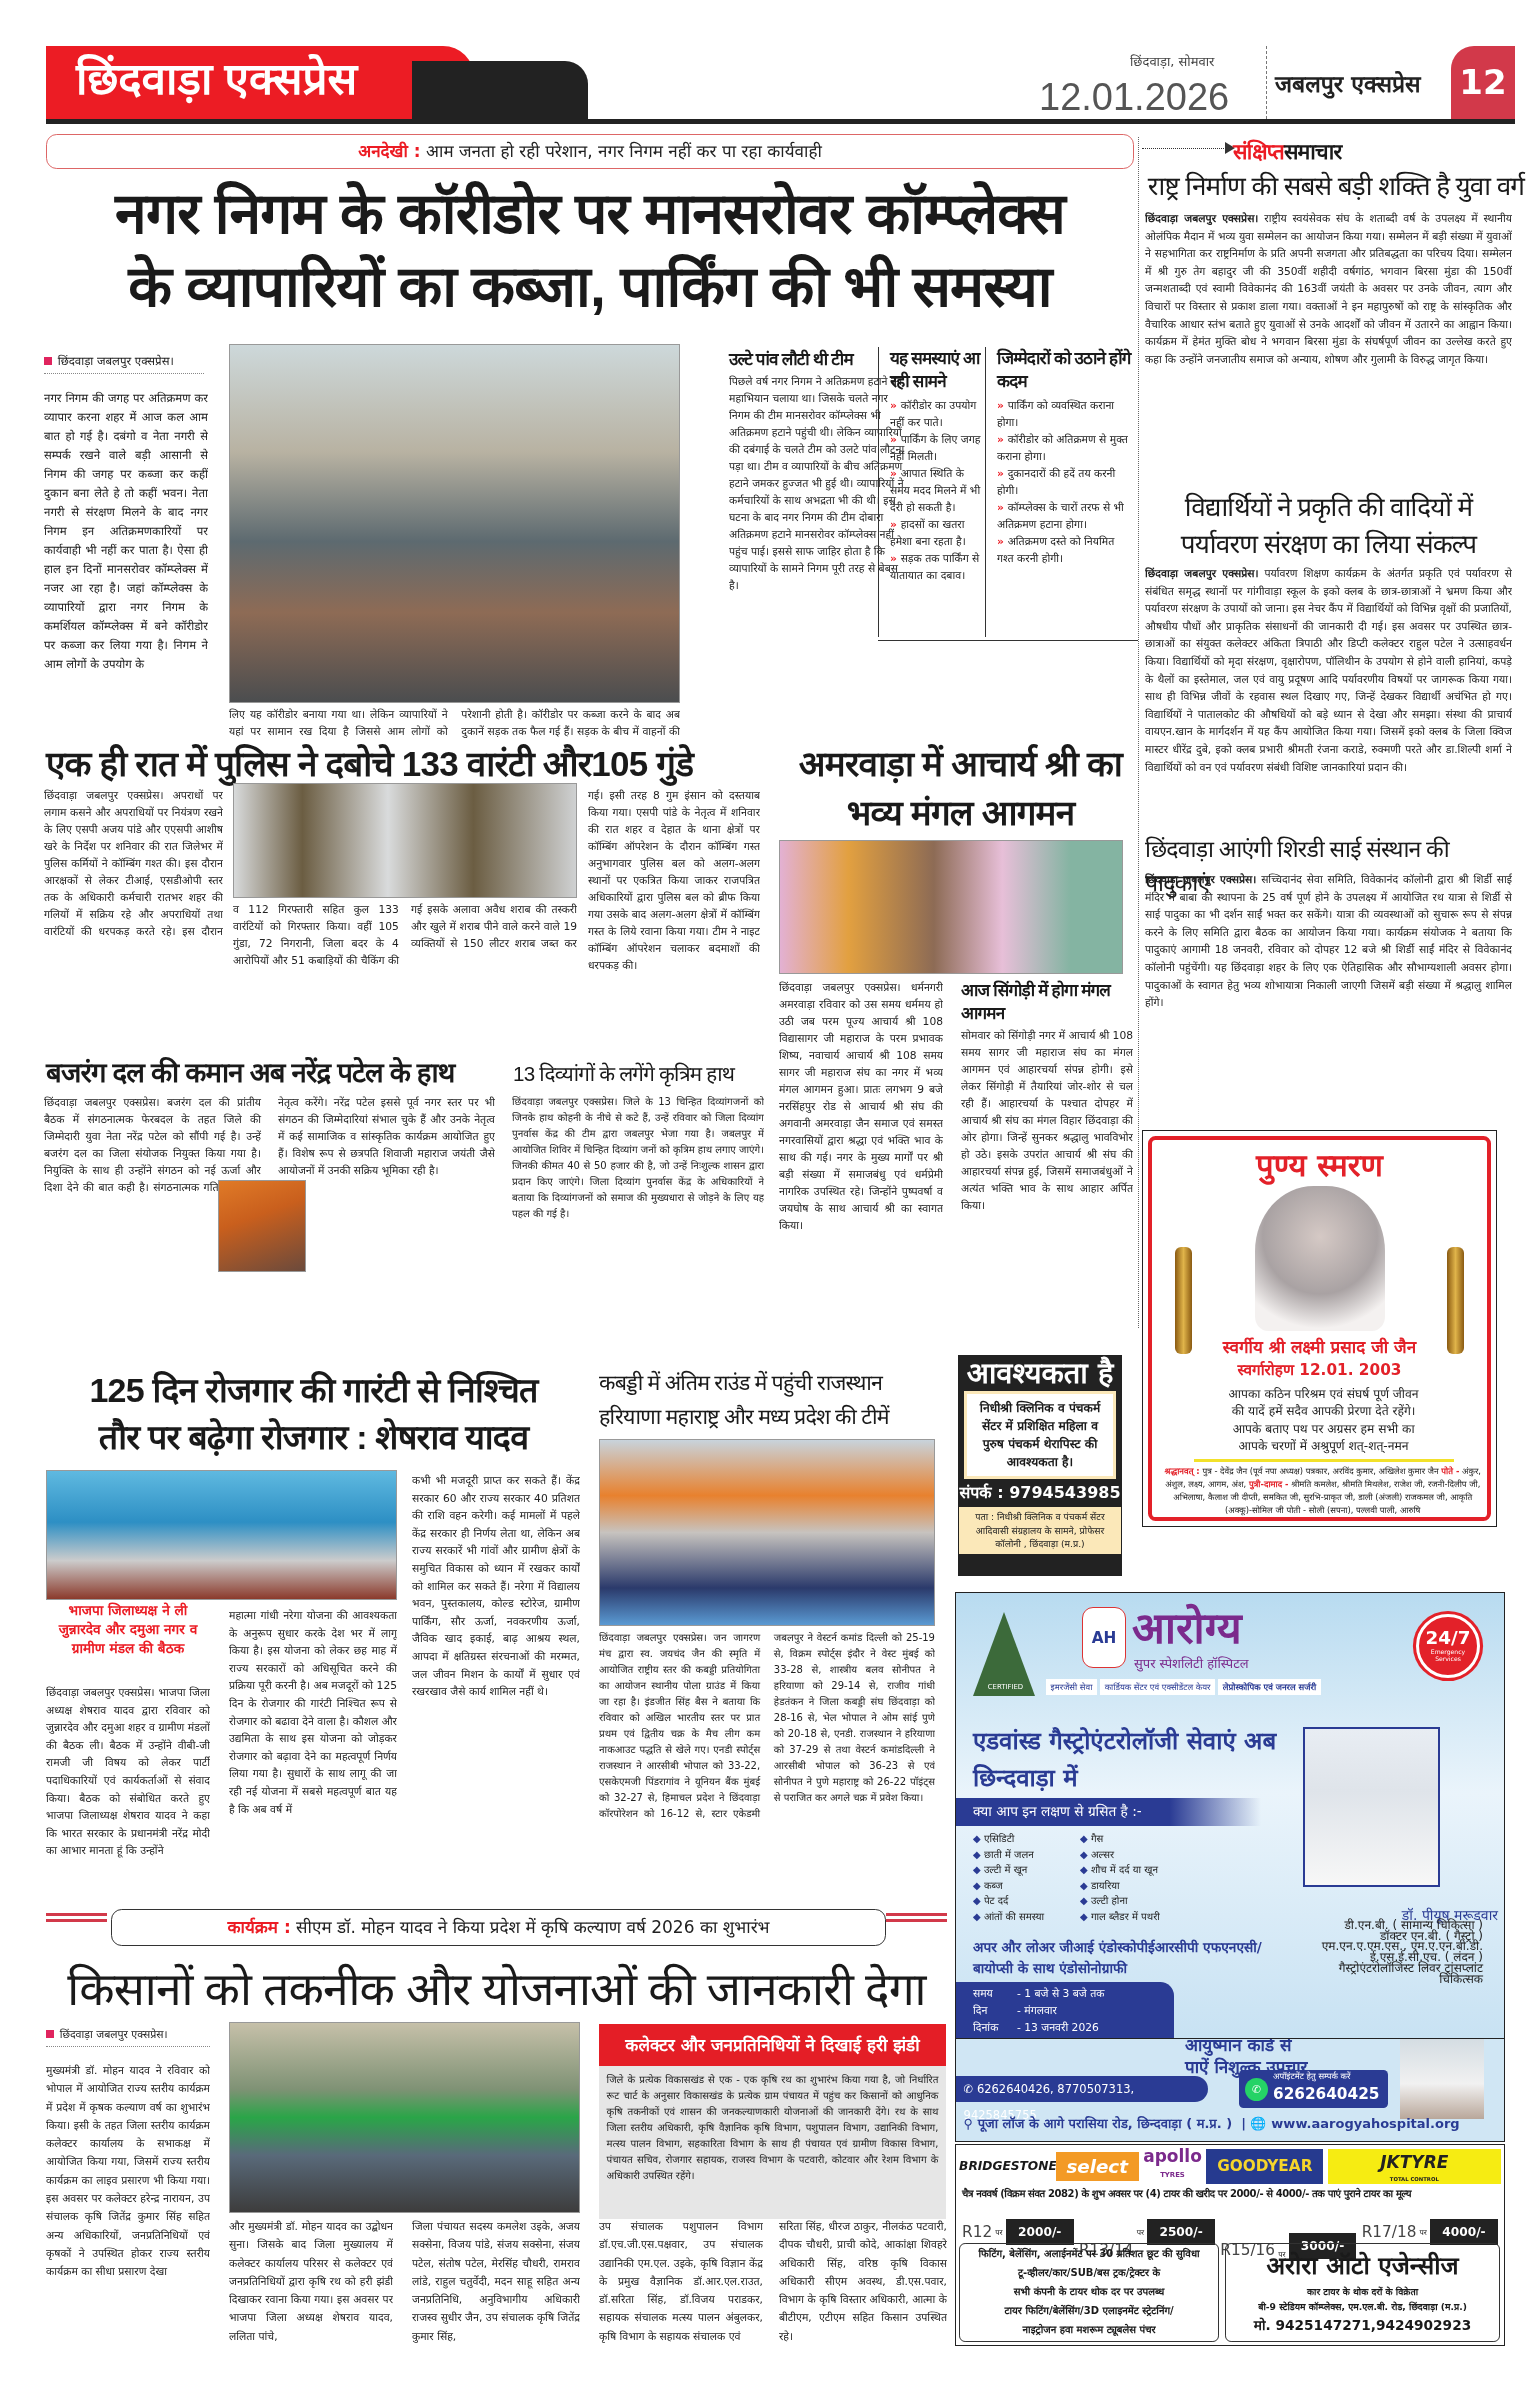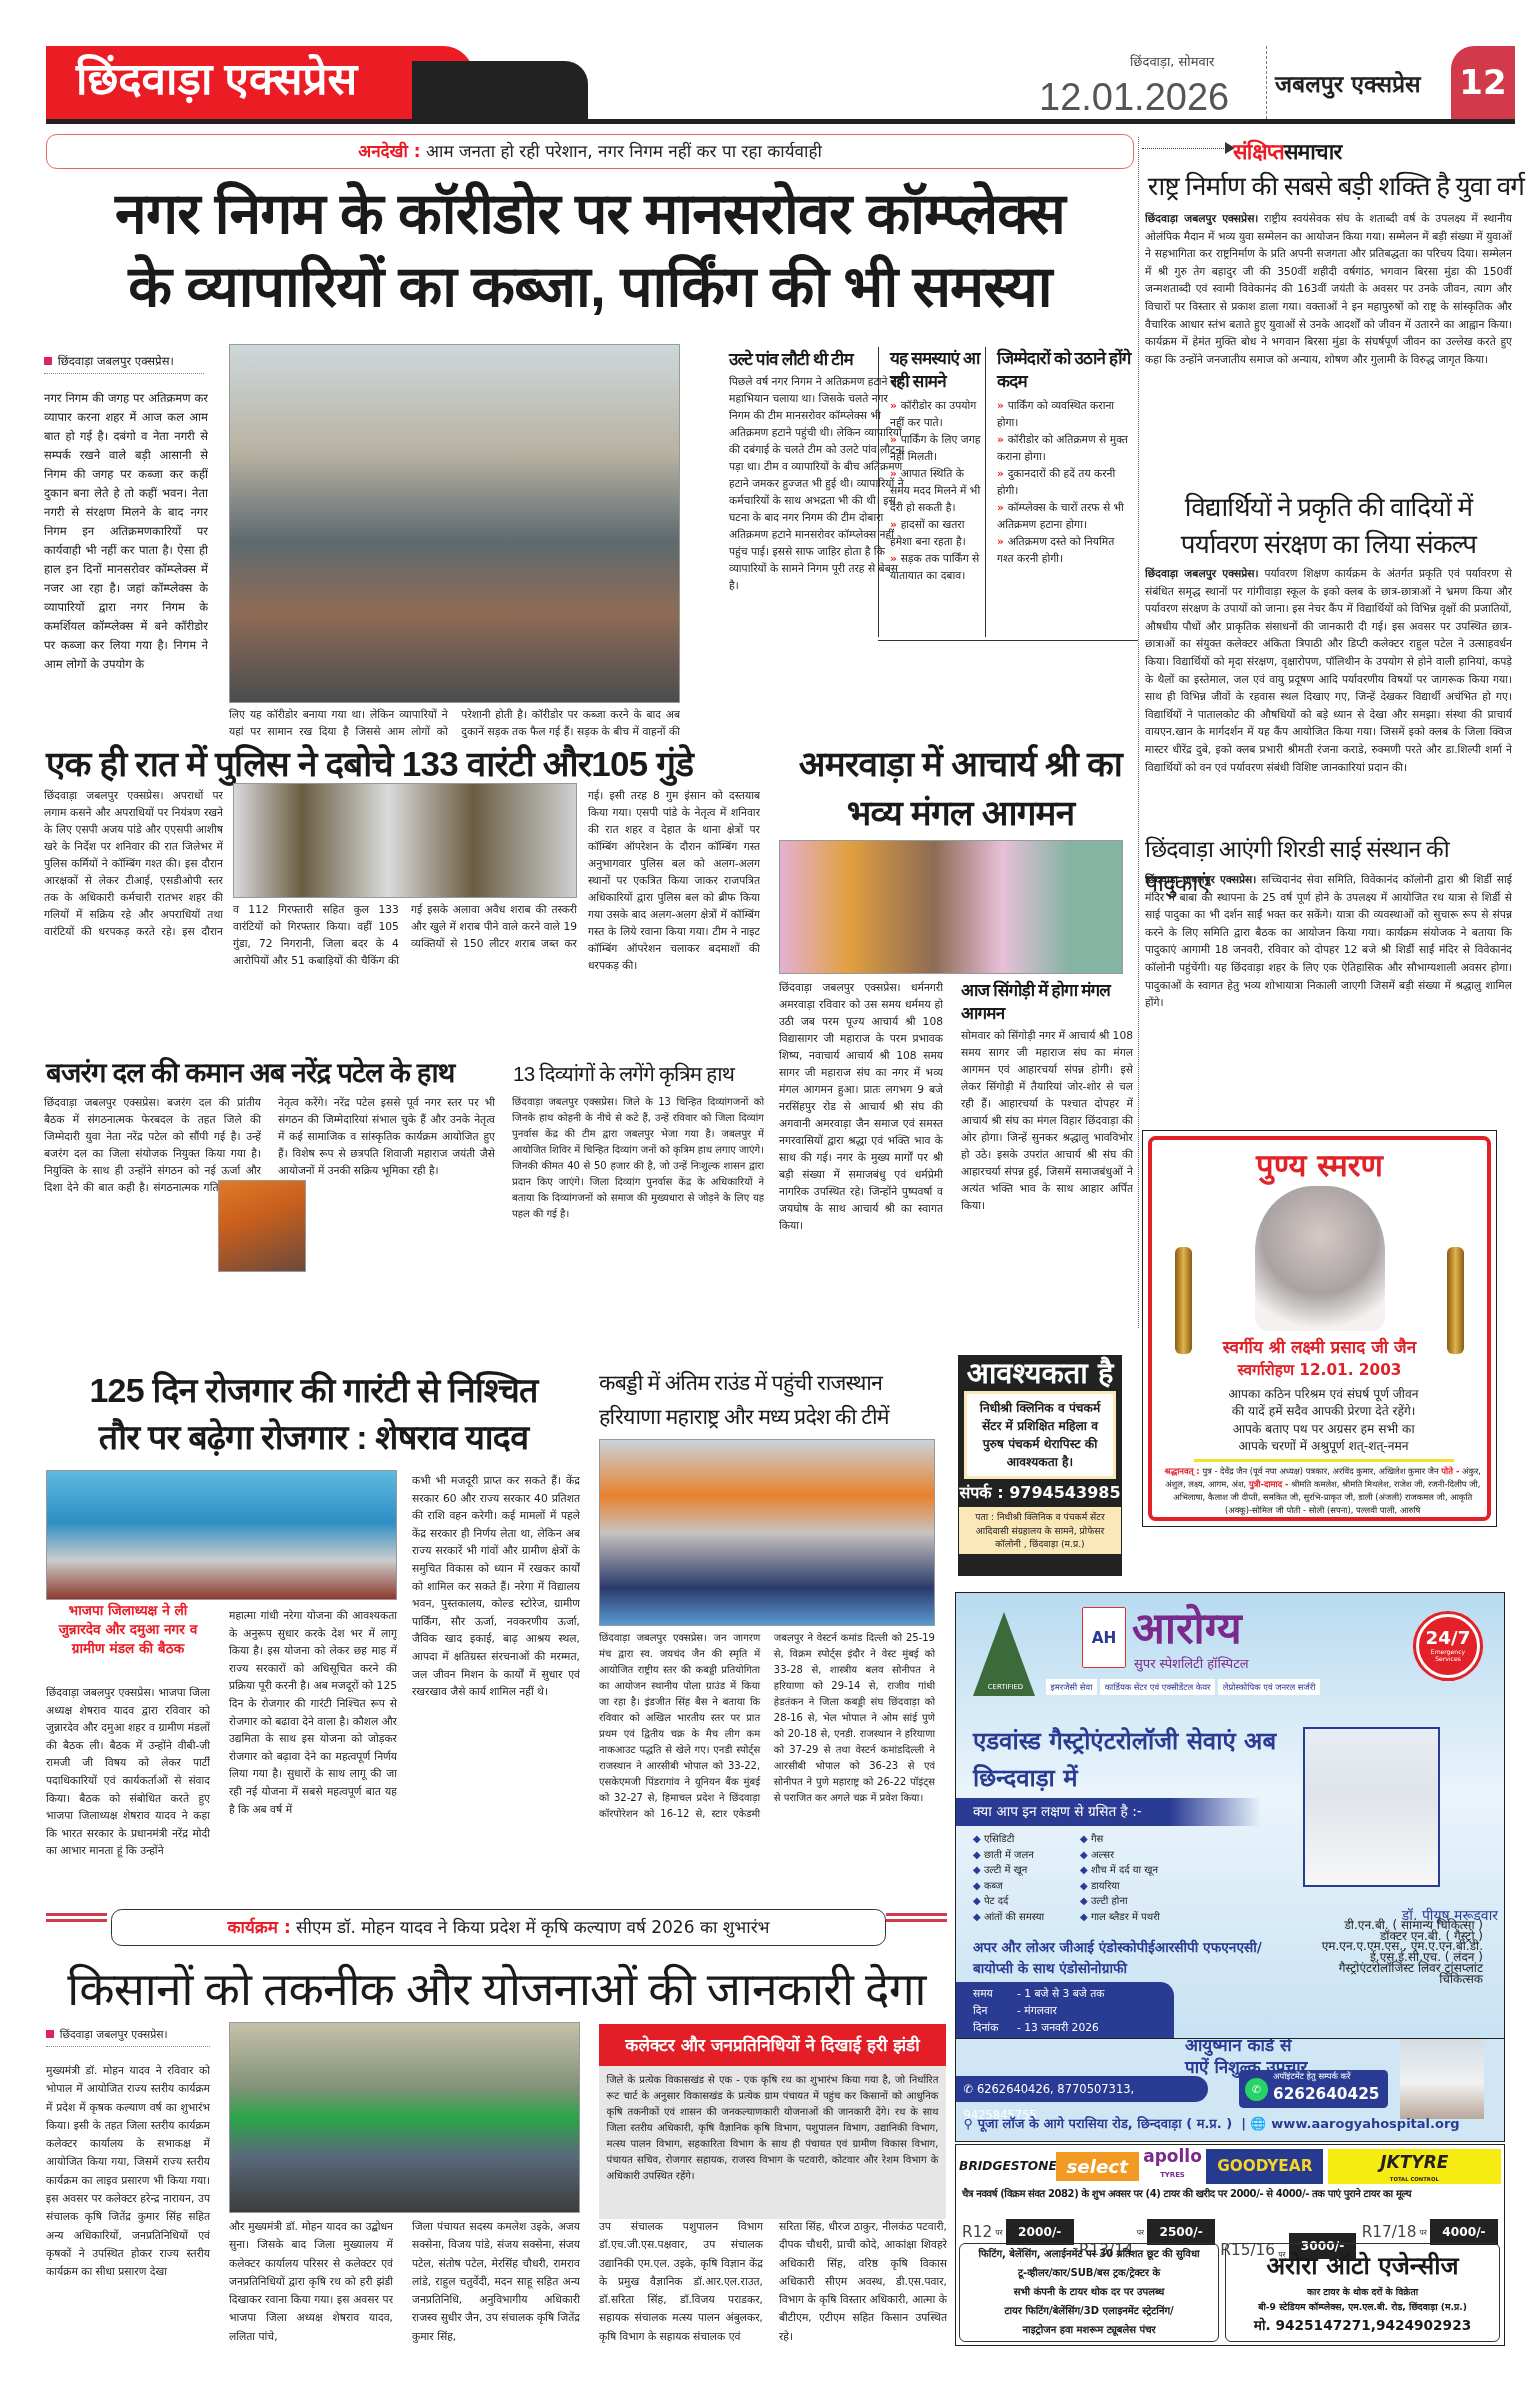--- a/index.html
+++ b/index.html
@@ -170,27 +170,27 @@
 <div class="abs txt" style="left:229px;top:2218px;width:164px;height:164px;overflow:hidden;font-size:10.7px;line-height:18.3px">और मुख्यमंत्री डॉ. मोहन यादव का उद्बोधन सुना। जिसके बाद जिला मुख्यालय में कलेक्टर कार्यालय परिसर से कलेक्टर एवं जनप्रतिनिधियों द्वारा कृषि रथ को हरी झंडी दिखाकर रवाना किया गया। इस अवसर पर भाजपा जिला अध्यक्ष शेषराव यादव, ललिता पांचे,</div>
 <div class="abs txt" style="left:412px;top:2218px;width:168px;height:164px;overflow:hidden;font-size:10.7px;line-height:18.3px">जिला पंचायत सदस्य कमलेश उइके, अजय सक्सेना, विजय पांडे, संजय सक्सेना, संजय पटेल, संतोष पटेल, मेरसिंह चौधरी, रामराव लांडे, राहुल चतुर्वेदी, मदन साहू सहित अन्य जनप्रतिनिधि, अनुविभागीय अधिकारी राजस्व सुधीर जैन, उप संचालक कृषि जितेंद्र कुमार सिंह,</div>
 <div class="abs" style="left:599px;top:2024px;width:347px;height:42px;background:#e41e26;color:#fff;text-align:center;font-size:17px;line-height:42px;font-weight:bold">कलेक्टर और जनप्रतिनिधियों ने दिखाई हरी झंडी</div>
 <div class="abs txt" style="left:599px;top:2066px;width:347px;height:153px;overflow:hidden;background:#e6e6e6;padding:6.1px 7.6px;font-size:10px;line-height:16px">जिले के प्रत्येक विकासखंड से एक - एक कृषि रथ का शुभारंभ किया गया है, जो निर्धारित रूट चार्ट के अनुसार विकासखंड के प्रत्येक ग्राम पंचायत में पहुंच कर किसानों को आधुनिक कृषि तकनीकों एवं शासन की जनकल्याणकारी योजनाओं की जानकारी देंगे। रथ के साथ जिला स्तरीय अधिकारी, कृषि वैज्ञानिक कृषि विभाग, पशुपालन विभाग, उद्यानिकी विभाग, मत्स्य पालन विभाग, सहकारिता विभाग के साथ ही पंचायत एवं ग्रामीण विकास विभाग, पंचायत सचिव, रोजगार सहायक, राजस्व विभाग के पटवारी, कोटवार और रेशम विभाग के अधिकारी उपस्थित रहेंगे।</div>
 <div class="abs txt" style="left:599px;top:2218px;width:164px;height:164px;overflow:hidden;font-size:10.7px;line-height:18.3px">उप संचालक पशुपालन विभाग डॉ.एच.जी.एस.पक्षवार, उप संचालक उद्यानिकी एम.एल. उइके, कृषि विज्ञान केंद्र के प्रमुख वैज्ञानिक डॉ.आर.एल.राउत, डॉ.सरिता सिंह, डॉ.विजय पराडकर, सहायक संचालक मत्स्य पालन अंबुलकर, कृषि विभाग के सहायक संचालक एवं</div>
 <div class="abs txt" style="left:779px;top:2218px;width:168px;height:164px;overflow:hidden;font-size:10.7px;line-height:18.3px">सरिता सिंह, धीरज ठाकुर, नीलकंठ पटवारी, दीपक चौधरी, प्राची कोदे, आकांक्षा शिवहरे अधिकारी सिंह, वरिष्ठ कृषि विकास अधिकारी सीएम अवस्थ, डी.एस.पवार, विभाग के कृषि विस्तार अधिकारी, आत्मा के बीटीएम, एटीएम सहित किसान उपस्थित रहे।</div>
 
 <div class="abs" style="left:955px;top:1592px;width:550px;height:447px;border:1.5px solid #222;background:linear-gradient(180deg,#b8dbf0,#eaf4fb 45%,#c8e2f3);overflow:hidden">
   <div style="position:absolute;left:17px;top:19px;width:0;height:0;border-left:31px solid transparent;border-right:31px solid transparent;border-bottom:84px solid #3c6a3a"></div>
   <div style="position:absolute;left:19px;top:90px;width:61px;font-size:6.9px;color:#fff;text-align:center">CERTIFIED</div>
-  <div style="position:absolute;left:126px;top:13.7px;width:44px;height:61px;border:1.5px solid #d33;background:#fff;border-radius:2px;text-align:center;font-size:15.3px;font-weight:bold;color:#2a3b94;line-height:61px">AH</div>
+  <div style="position:absolute;left:126px;top:13.7px;width:44px;height:61px;border:1.5px solid #d33;background:#fff;border-radius:11px;text-align:center;font-size:15.3px;font-weight:bold;color:#2a3b94;line-height:61px">AH</div>
   <div style="position:absolute;left:176px;top:3.8px;font-size:43px;font-weight:bold;color:#7b2a8c">आरोग्य</div>
   <div style="position:absolute;left:178px;top:61px;font-size:13px;color:#7b2a8c">सुपर स्पेशलिटी हॉस्पिटल</div>
   <div id="svc" style="position:absolute;left:90px;top:86px;display:flex;gap:3.1px">
       <div style="background: rgb(255, 255, 255); padding: 2.3px 4.6px; font-size: 8.4px; color: rgb(42, 59, 148);">इमरजेंसी सेवा</div>
       <div style="background: rgb(255, 255, 255); padding: 2.3px 4.6px; font-size: 8.4px; color: rgb(42, 59, 148);">कार्डियक सेंटर एवं एक्सीडेंटल केयर</div>
-      <div style="background: rgb(255, 255, 255); padding: 2.3px 4.6px; font-size: 8.4px; color: rgb(42, 59, 148);">लेप्रोस्कोपिक एवं जनरल सर्जरी</div>
+      <div style="background: rgb(255, 255, 255); padding: 2.3px 4.6px; font-size: 8.4px; color: rgb(42, 59, 148); font-weight: bold;">लेप्रोस्कोपिक एवं जनरल सर्जरी</div>
     </div>
   <div style="position:absolute;left:460px;top:21.4px;width:64px;height:64px;border-radius:50%;background:#e32129;border:3.8px solid #fff;box-shadow:0 0 0 3.1px #e32129;color:#fff;text-align:center">
     <div style="font-size:18.3px;font-weight:bold;margin-top:9.2px">24/7</div>
     <div style="font-size:6.1px;line-height:7.6px">Emergency Services</div>
   </div>
   <div style="position:absolute;left:17px;top:130px;width:305px;font-size:24px;line-height:37px;color:#2a3b94;font-weight:bold">एडवांस्ड गैस्ट्रोएंटरोलॉजी सेवाएं अब छिन्दवाड़ा में</div>
   <div style="position:absolute;left:0;top:205px;width:305px;height:27.5px;background:linear-gradient(90deg,#2a3b94 70%,rgba(42,59,148,0));color:#fff;font-size:13.7px;line-height:27.5px;padding-left:17px">क्या आप इन लक्षण से ग्रसित है :-</div>
   <div id="sym" style="position:absolute;left:17px;top:238px;width:214px;display:grid;grid-template-columns:107px 122px;row-gap:1.5px;font-size:10px;color:#222">
       <div><span style="color: rgb(42, 59, 148);">◆ </span><span>एसिडिटी</span></div>
       <div><span style="color: rgb(42, 59, 148);">◆ </span><span>गैस</span></div>

